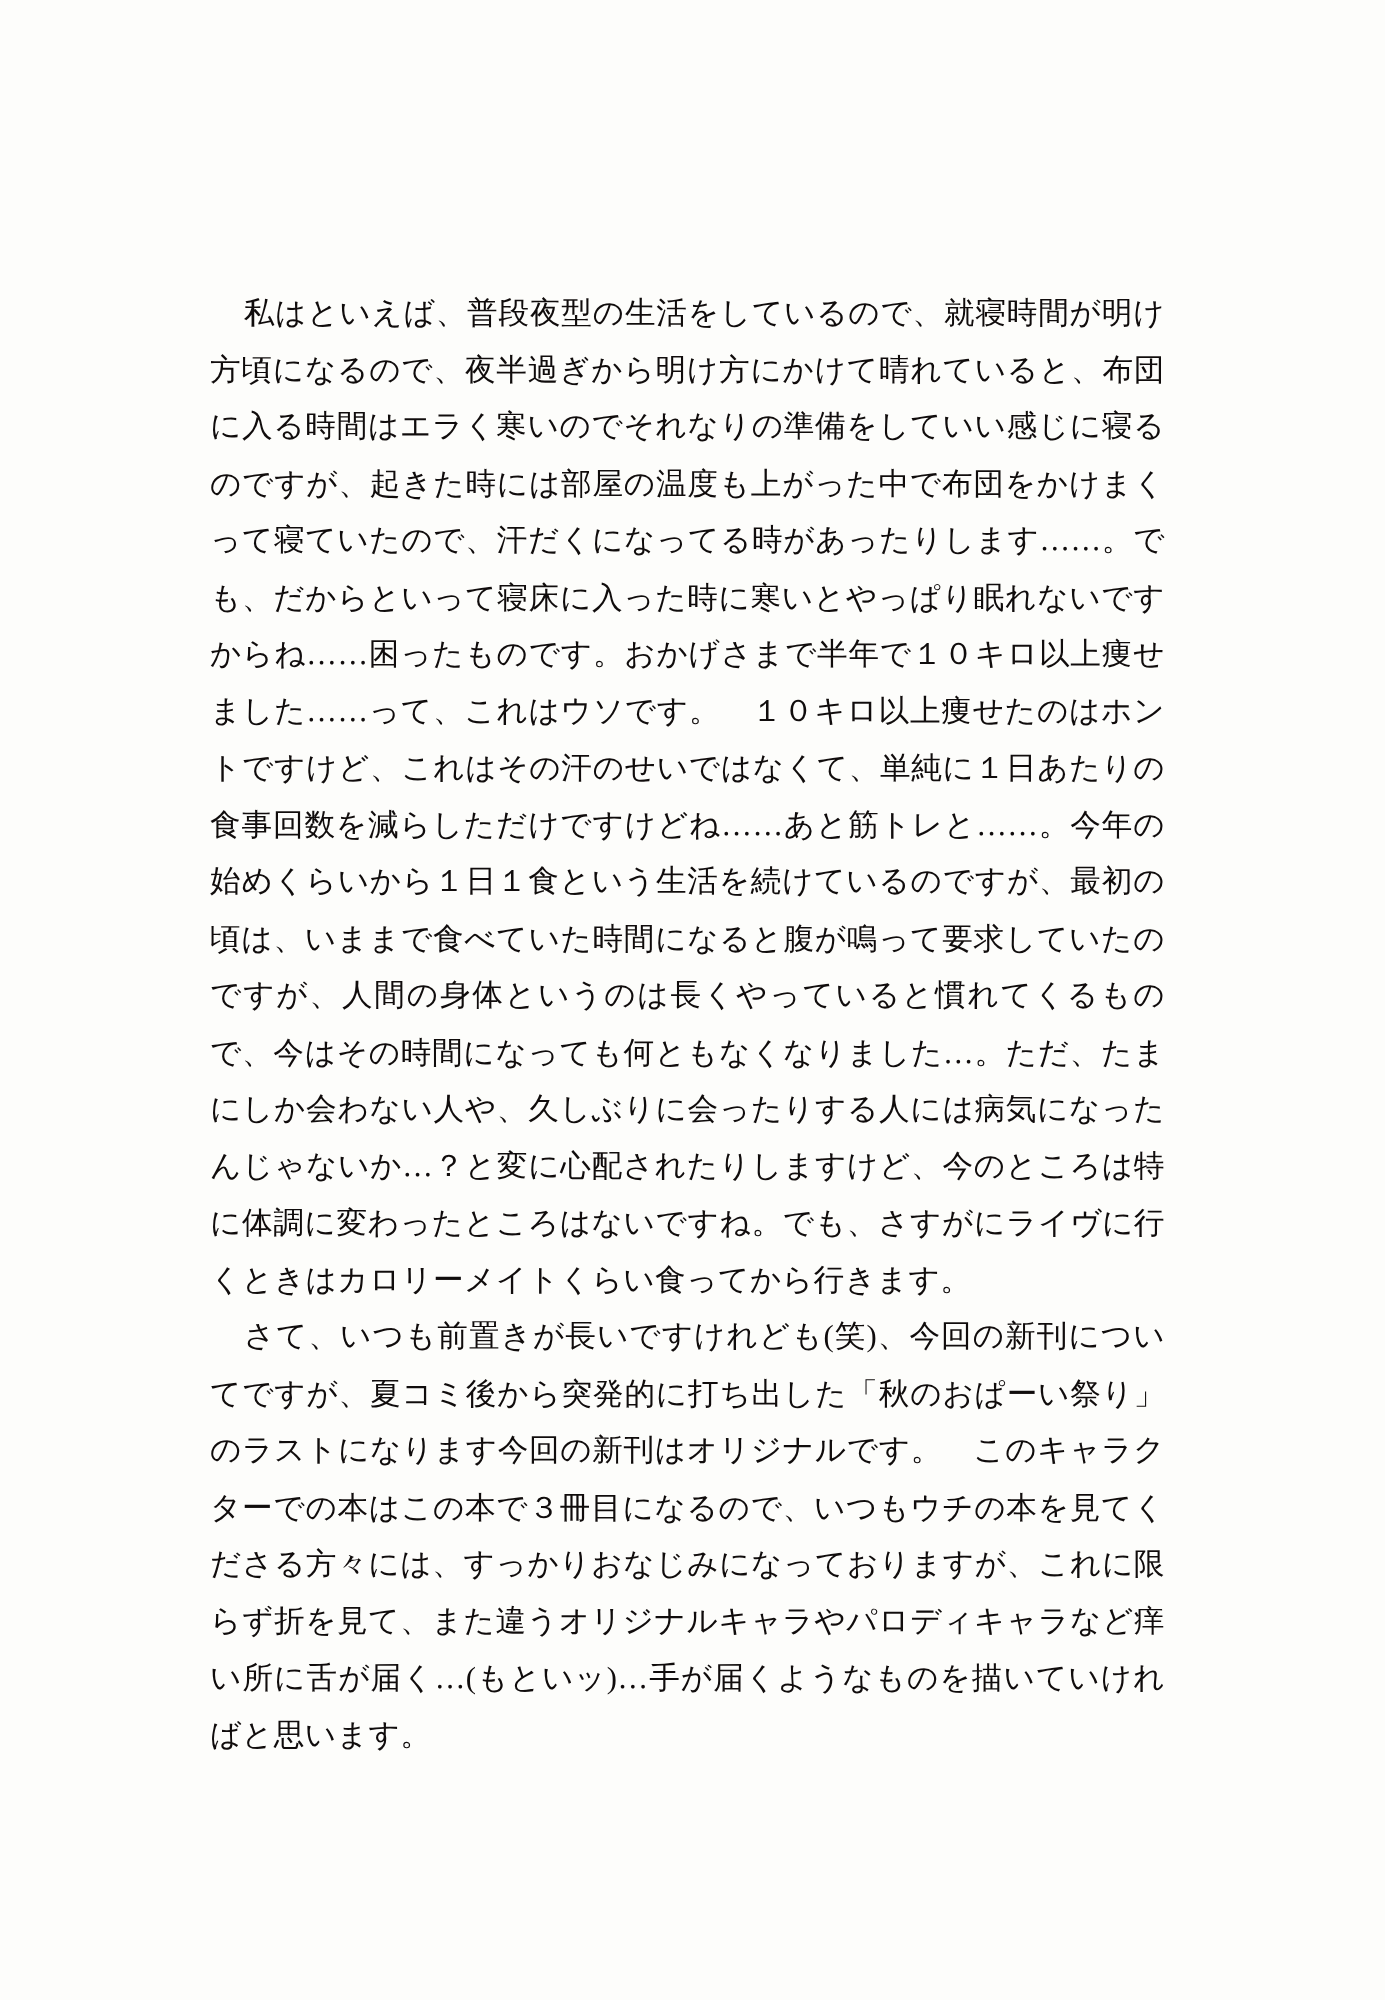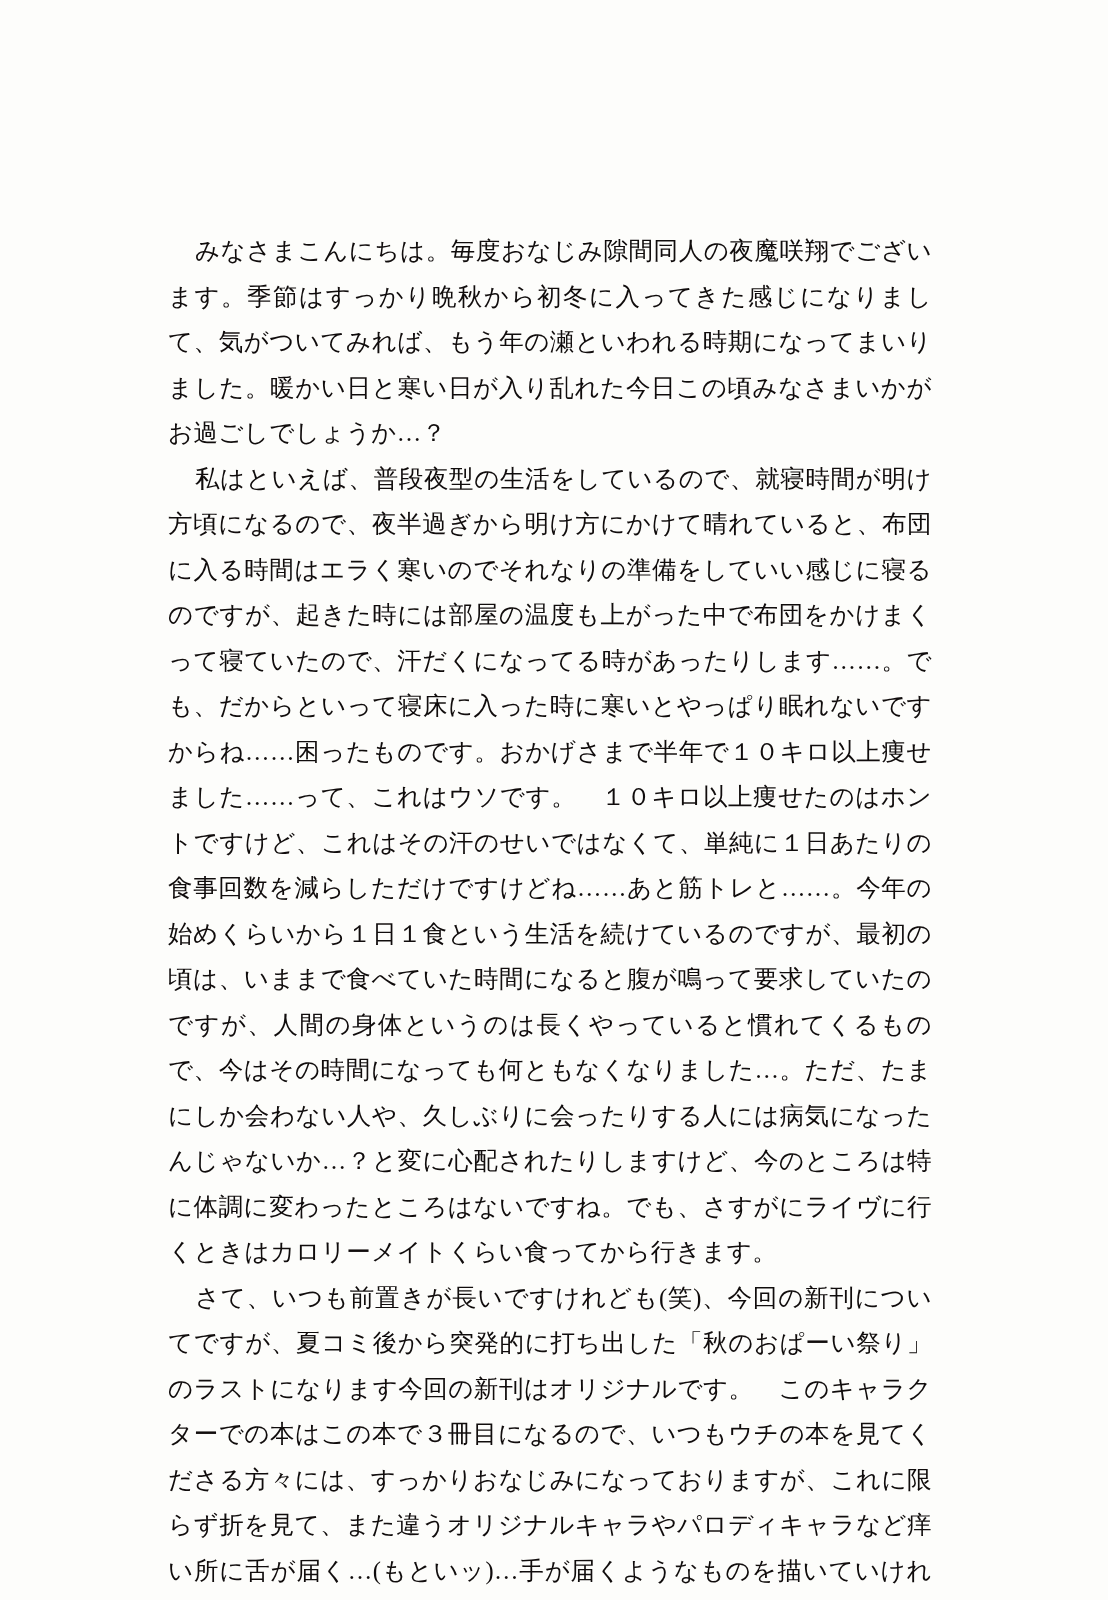--- a/index.html
+++ b/index.html
@@ -34,18 +34,17 @@
   }
   .para + .para {
     margin-top: 0;
   }
 </style>
 </head>
 <body>
 
 <div class="page">
   <div class="text-block">
-    <p class="para">みなさまこんにちは。毎度おなじみ隙間同人の夜魔咲翔でございます。季節はすっかり晩秋から初冬に入ってきた感じになりまして、気がついてみれば、もう年の瀬といわれる時期になってまいりました。暖かい日と寒い日が入り乱れた今日この頃みなさまいかがお過ごしでしょうか…？</p>
     <p class="para">私はといえば、普段夜型の生活をしているので、就寝時間が明け方頃になるので、夜半過ぎから明け方にかけて晴れていると、布団に入る時間はエラく寒いのでそれなりの準備をしていい感じに寝るのですが、起きた時には部屋の温度も上がった中で布団をかけまくって寝ていたので、汗だくになってる時があったりします……。でも、だからといって寝床に入った時に寒いとやっぱり眠れないですからね……困ったものです。おかげさまで半年で１０キロ以上痩せました……って、これはウソです。　１０キロ以上痩せたのはホントですけど、これはその汗のせいではなくて、単純に１日あたりの食事回数を減らしただけですけどね……あと筋トレと……。今年の始めくらいから１日１食という生活を続けているのですが、最初の頃は、いままで食べていた時間になると腹が鳴って要求していたのですが、人間の身体というのは長くやっていると慣れてくるもので、今はその時間になっても何ともなくなりました…。ただ、たまにしか会わない人や、久しぶりに会ったりする人には病気になったんじゃないか…？と変に心配されたりしますけど、今のところは特に体調に変わったところはないですね。でも、さすがにライヴに行くときはカロリーメイトくらい食ってから行きます。</p>
     <p class="para">さて、いつも前置きが長いですけれども(笑)、今回の新刊についてですが、夏コミ後から突発的に打ち出した「秋のおぱーい祭り」のラストになります今回の新刊はオリジナルです。　このキャラクターでの本はこの本で３冊目になるので、いつもウチの本を見てくださる方々には、すっかりおなじみになっておりますが、これに限らず折を見て、また違うオリジナルキャラやパロディキャラなど痒い所に舌が届く…(もといッ)…手が届くようなものを描いていければと思います。</p>
 
   </div>
 </div>
 
 </body></html>

